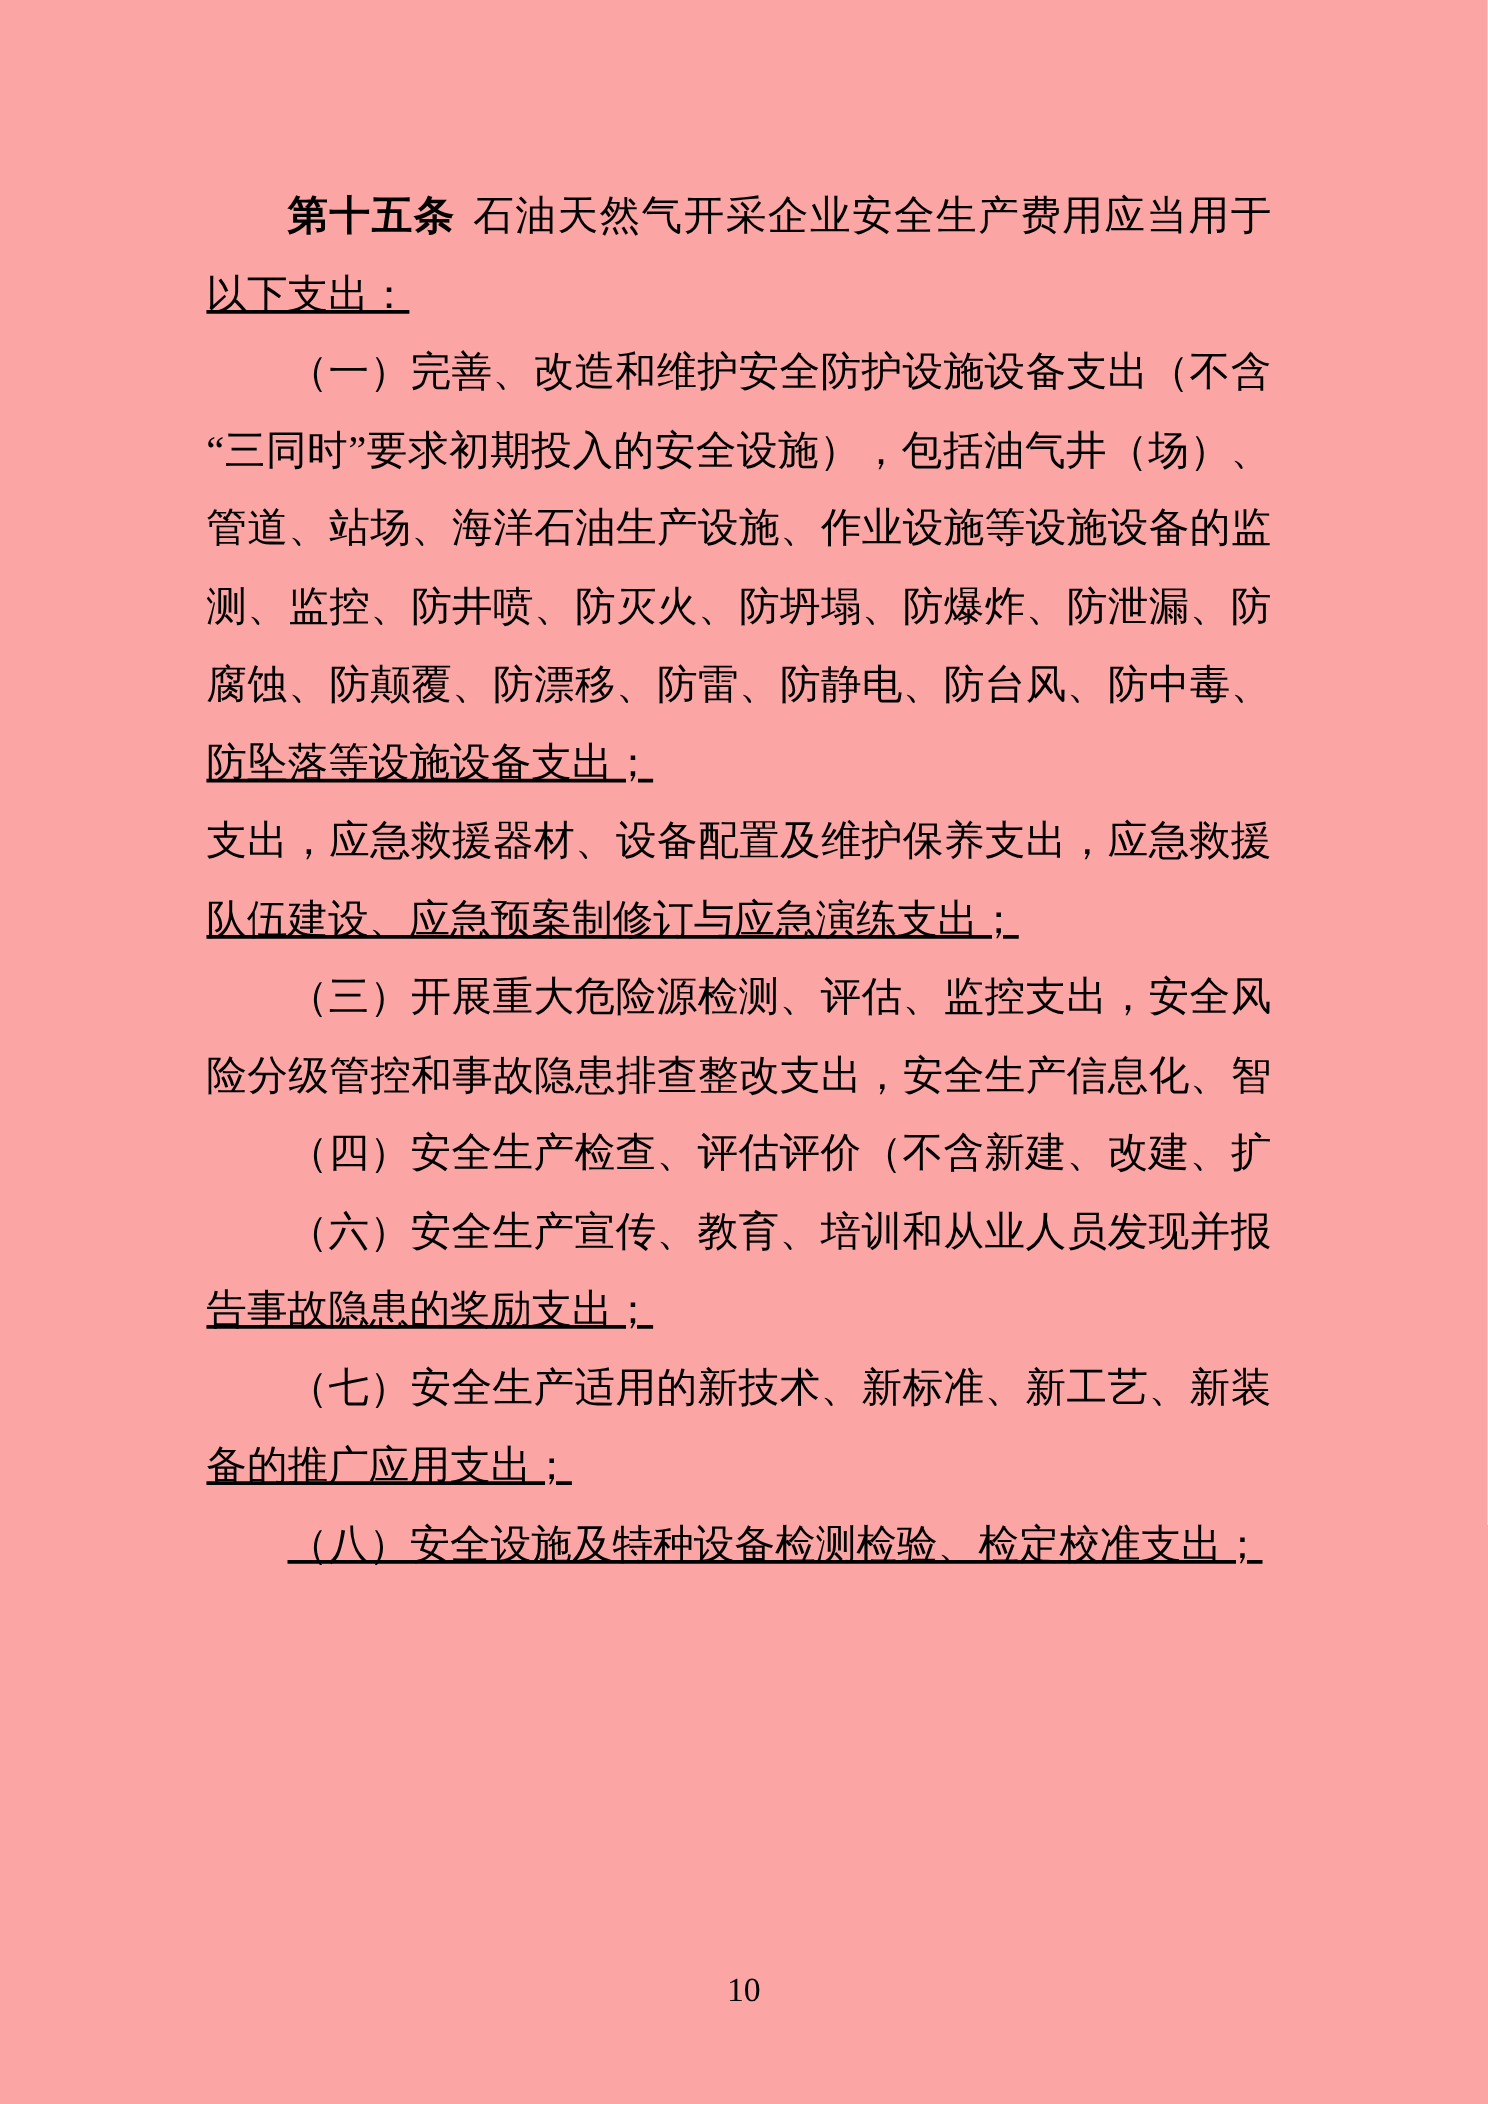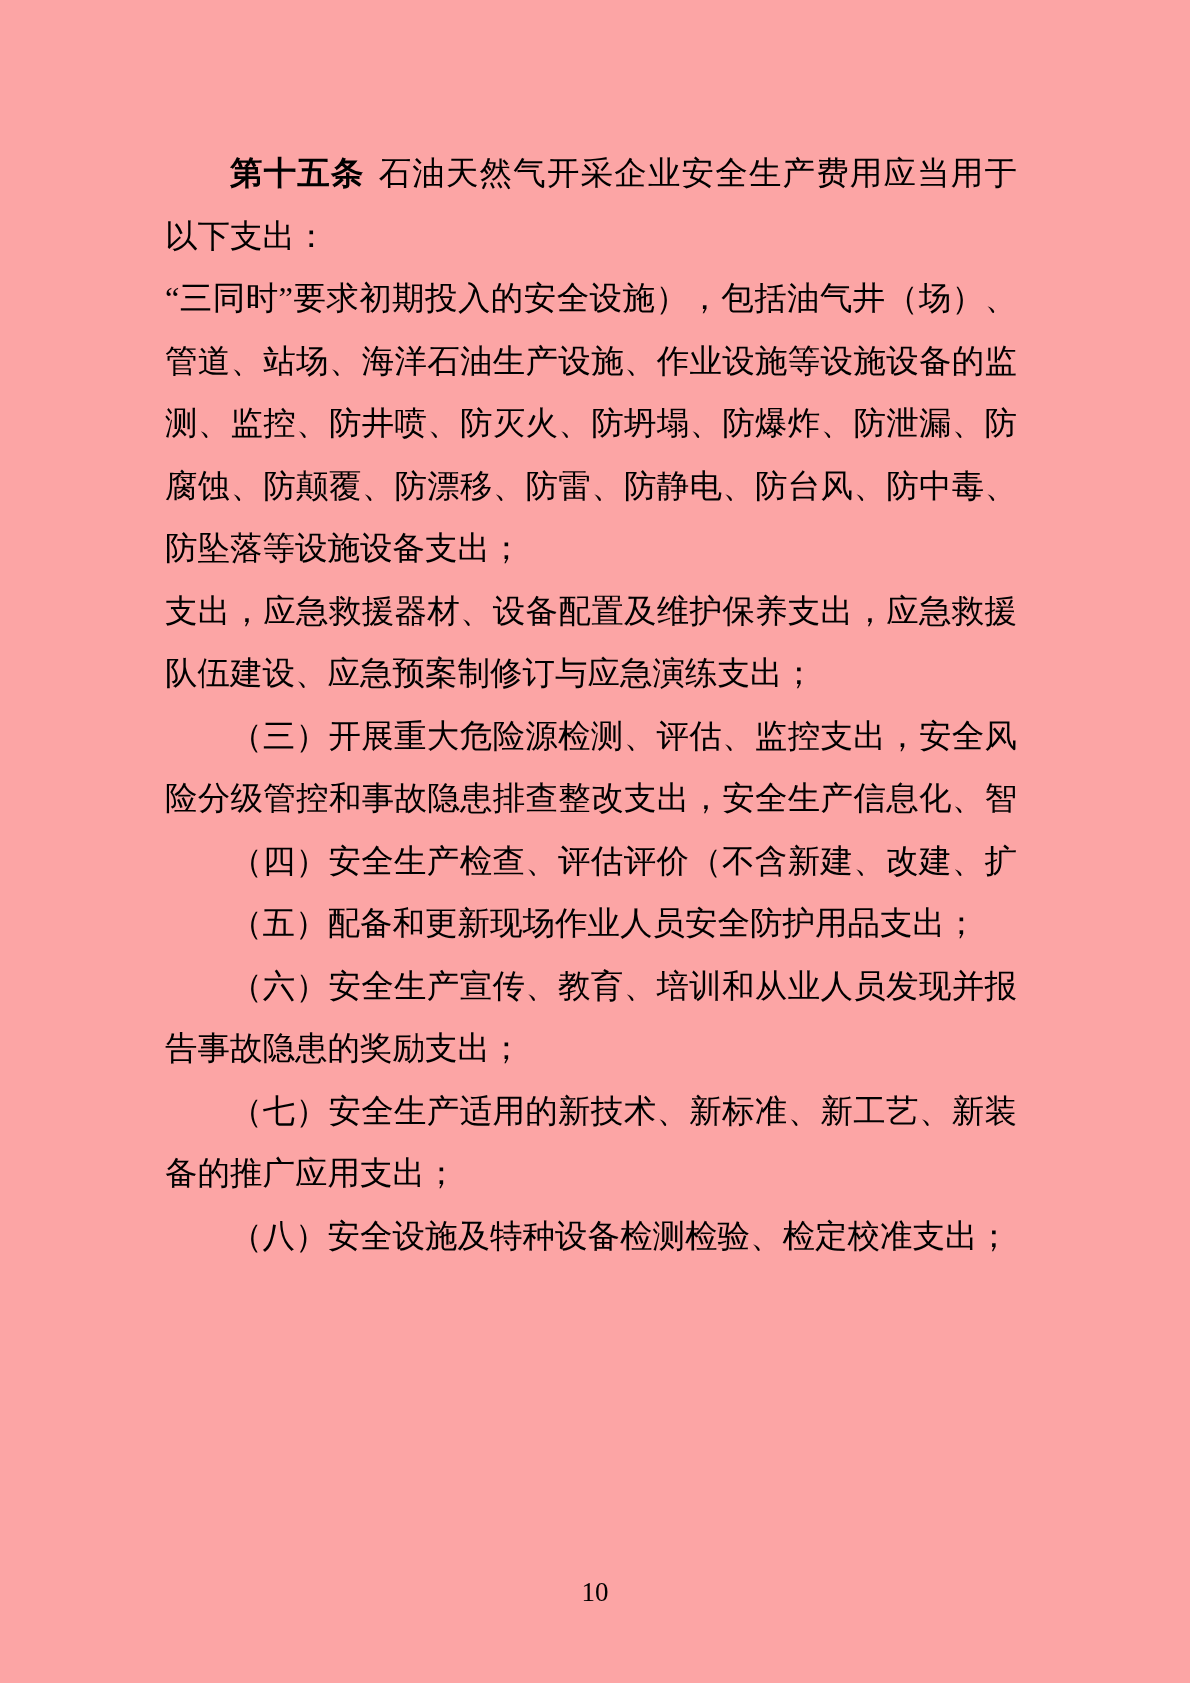--- a/index.html
+++ b/index.html
@@ -28,20 +28,21 @@
   .line {
     height: 62.5px;
     overflow: hidden;
     text-align: justify;
     text-align-last: justify;
     text-justify: inter-character;
   }
   .line.end {
     text-align: right;
     text-align-last: left;
+    text-decoration: underline;
   }
   .line.indent {
     text-indent: 2em;
   }
   .run {
     font-weight: normal;
   }
   .run.bold {
     font-weight: 700;
     margin-right: 14px;
@@ -57,31 +58,31 @@
     color: #000000;
   }
 </style>
 </head>
 <body>
 
 <div class="page">
   <div class="article-body">
       <div class="line indent"><span class="run bold">第十五条</span><span class="run">石油天然气开采企业安全生产费用应当用于</span></div>
       <div class="line end"><span class="run">以下支出：</span></div>
+      <div class="line indent"><span class="run">（一）完善、改造和维护安全防护设施设备支出（不含</span></div>
       <div class="line"><span class="run">“三同时”要求初期投入的安全设施），包括油气井（场）、</span></div>
       <div class="line"><span class="run">管道、站场、海洋石油生产设施、作业设施等设施设备的监</span></div>
       <div class="line"><span class="run">测、监控、防井喷、防灭火、防坍塌、防爆炸、防泄漏、防</span></div>
       <div class="line"><span class="run">腐蚀、防颠覆、防漂移、防雷、防静电、防台风、防中毒、</span></div>
       <div class="line end"><span class="run">防坠落等设施设备支出；</span></div>
       <div class="line"><span class="run">支出，应急救援器材、设备配置及维护保养支出，应急救援</span></div>
       <div class="line end"><span class="run">队伍建设、应急预案制修订与应急演练支出；</span></div>
       <div class="line indent"><span class="run">（三）开展重大危险源检测、评估、监控支出，安全风</span></div>
       <div class="line"><span class="run">险分级管控和事故隐患排查整改支出，安全生产信息化、智</span></div>
       <div class="line indent"><span class="run">（四）安全生产检查、评估评价（不含新建、改建、扩</span></div>
-      <div class="line indent end"><span class="run">（五）配备和更新现场作业人员安全防护用品支出；</span></div>
       <div class="line indent"><span class="run">（六）安全生产宣传、教育、培训和从业人员发现并报</span></div>
       <div class="line end"><span class="run">告事故隐患的奖励支出；</span></div>
       <div class="line indent"><span class="run">（七）安全生产适用的新技术、新标准、新工艺、新装</span></div>
       <div class="line end"><span class="run">备的推广应用支出；</span></div>
       <div class="line indent end"><span class="run">（八）安全设施及特种设备检测检验、检定校准支出；</span></div>
     </div>
   <div class="page-number">10</div>
 </div>
 
 </body></html>

